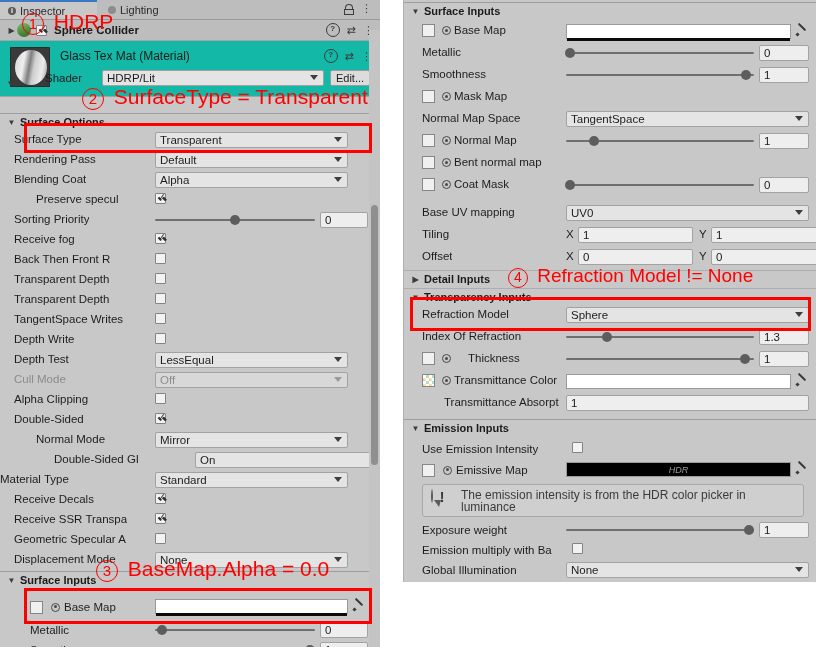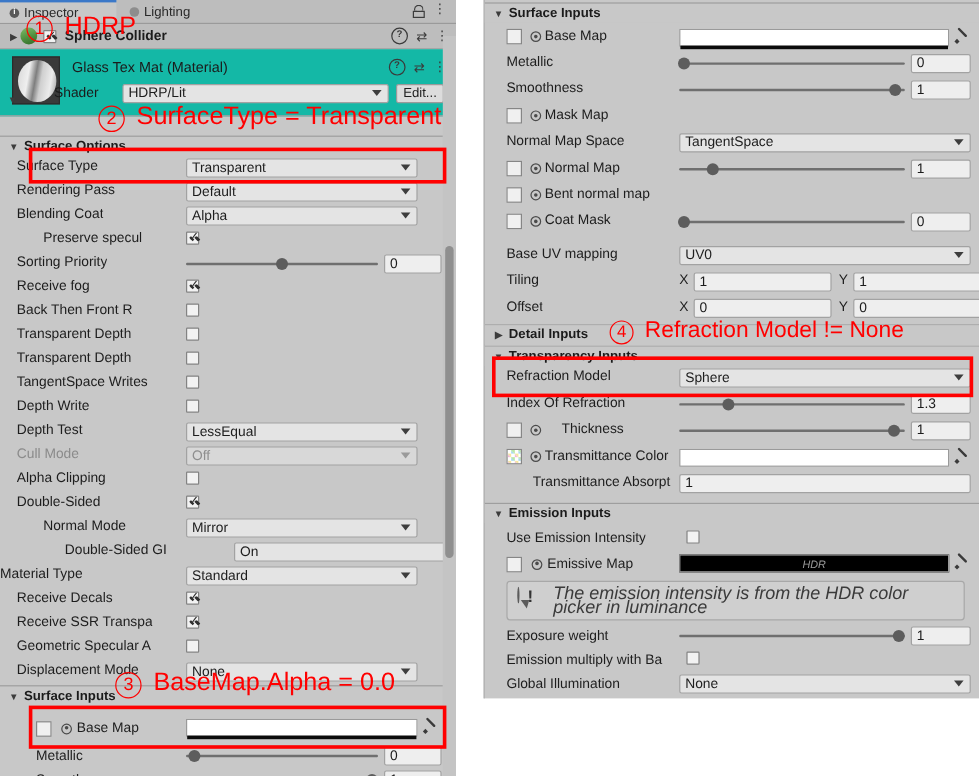--- a/index.html
+++ b/index.html
@@ -77,21 +77,21 @@
        display:flex;align-items:center;justify-content:center;font-size:11px;color:#1d1d1d;}
 
   .helpbox{background:#cfcfcf;border:1px solid #a8a8a8;border-radius:3px;box-sizing:border-box;
            display:flex;align-items:center;gap:8px;padding:0 8px;}
   .warnico{width:22px;height:22px;position:relative;flex:0 0 auto;}
   .warnbub{width:20px;height:19px;background:#fff;border:1.5px solid #5b5b5b;border-radius:50%;
            position:relative;box-sizing:border-box;}
   .warnbub:after{content:"";position:absolute;left:2px;bottom:-5px;width:0;height:0;
            border-left:5px solid transparent;border-right:2px solid transparent;border-top:7px solid #5b5b5b;}
   .warnbang{position:absolute;left:0;top:-1px;width:20px;text-align:center;font-size:14px;font-weight:bold;color:#333;}
-  .helptxt{font-size:15px;color:#3b3b3b;line-height:12px;font-style:italic;}
+  .helptxt{font-size:12px;color:#3b3b3b;line-height:12px;}
 
   .scrollbar{position:absolute;background:#c4c4c4;}
   .scrollthumb{position:absolute;background:#8f8f8f;border-radius:4px;}
 
   .vdiv{position:absolute;background:#ffffff;}
 
   
   .anno{position:absolute;color:#ff0000;font-family:"Liberation Sans",sans-serif;
         white-space:nowrap;pointer-events:none;}
   .anno .numc{display:inline-block;border:1.6px solid #ff0000;border-radius:50%;

